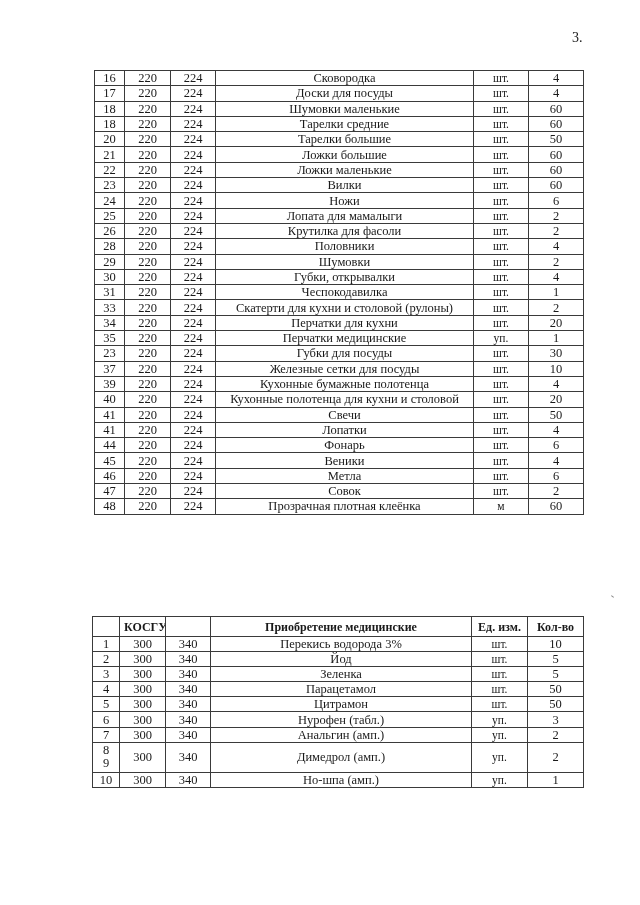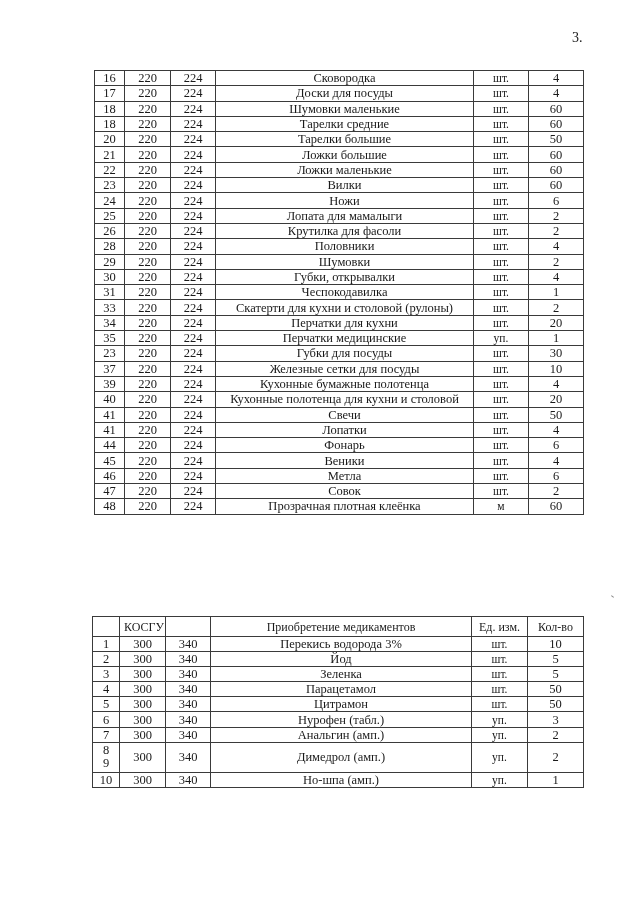--- a/index.html
+++ b/index.html
@@ -11,21 +11,21 @@
     position: absolute; left: 572px; top: 30px; font-size: 14px;
   }
   table { border-collapse: collapse; position: absolute; table-layout: fixed; }
   td, th {
     border: 1px solid #3a3a3a; padding: 0 4px; font-size: 12.5px; line-height: 14px;
     white-space: nowrap; overflow: hidden; font-weight: normal;
   }
   #t1 { left: 94px; top: 70px; width: 489px; }
   #t1 td { height: 14.3px; }
   #t2 { left: 92px; top: 616px; width: 491px; }
-  #t2 th { height: 19px; font-weight: normal; font-size: 12px; text-align: center; }
+  #t2 th { height: 19px; font-weight: bold; font-size: 12px; text-align: center; }
   #t2 td { height: 14.1px; }
   #t2 tr.tall td { height: 29px; }
   .c-num { text-align: center; }
   .c-code { text-align: center; }
   .c-name { text-align: center; }
   .c-unit { text-align: center; font-size: 11.5px; }
   .c-qty { text-align: center; }
   .num-stack span { display: block; line-height: 13px; }
   .stray-mark {
     position: absolute; left: 611px; top: 596px; width: 3px; height: 1px;
@@ -289,21 +289,21 @@
       <col style="width:45px">
     <col style="width:261px">
       <col style="width:56px">
       <col style="width:56px">
   </colgroup>
   <thead>
     <tr>
       <th></th>
       <th>КОСГУ</th>
       <th></th>
-      <th>Приобретение медикаментов</th>
+      <th>Приобретение медицинские</th>
       <th>Ед. изм.</th>
       <th>Кол-во</th>
     </tr>
   </thead>
   <tbody id="t2-body">
       <tr>
         <td class="c-num">1</td>
         <td class="c-code">300</td>
         <td class="c-code">340</td>
         <td class="c-name">Перекись водорода 3%</td>

